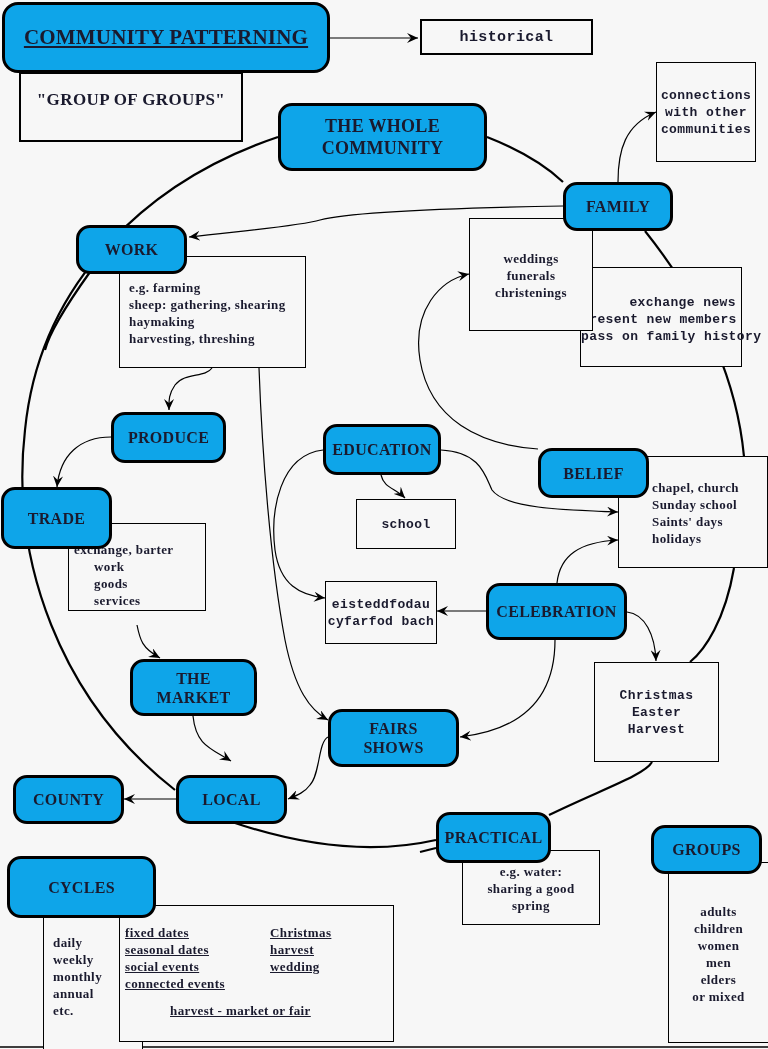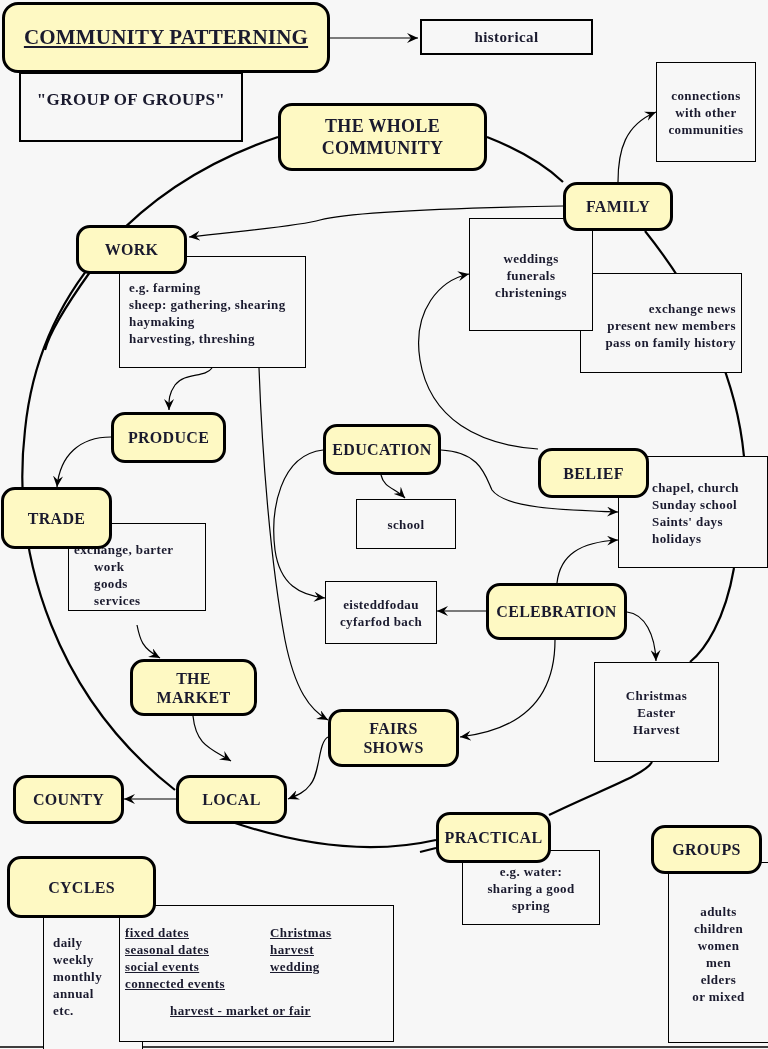--- a/index.html
+++ b/index.html
@@ -5,30 +5,30 @@
   html, body { margin: 0; padding: 0; }
   body {
     width: 768px; height: 1049px; position: relative; overflow: hidden;
     background: #f7f7f7;
     font-family: "Liberation Serif", "DejaVu Serif", serif;
     font-weight: bold; color: #1a1a2e;
   }
   svg.connectors { position: absolute; left: 0; top: 0; width: 768px; height: 1049px; }
   .node {
     position: absolute; box-sizing: border-box;
-    border: 3px solid #000; border-radius: 14px; background: #fef9c3;
+    border: 3px solid #000; border-radius: 14px; background: #0ea5e9;
     display: flex; align-items: center; justify-content: center; text-align: center;
     font-size: 16px; line-height: 19px; letter-spacing: 0.3px;
   }
   .box {
     position: absolute; box-sizing: border-box;
     border: 1.5px solid #000; background: #f7f7f7;
     font-size: 13px; line-height: 17px; letter-spacing: 0.4px;
   }
-  .box.center { display: flex; flex-direction: column; align-items: center; justify-content: center; text-align: center; }
+  .box.center { display: flex; flex-direction: column; align-items: center; justify-content: center; text-align: center; font-family: Liberation Mono, monospace; }
   .line { display: block; white-space: nowrap; }
   .indent { padding-left: 20px; }
   .title-text { text-decoration: underline; font-size: 21px; letter-spacing: 0.2px; }
 </style>
 </head>
 <body>
 
 <svg class="connectors" viewBox="0 0 768 1049">
   <defs>
     <marker id="arr" markerWidth="12" markerHeight="10" refX="11" refY="5" orient="auto" markerUnits="userSpaceOnUse">
@@ -104,21 +104,21 @@
     <span class="line">COMMUNITY</span>
   </div>
 </div>
 
 <div class="box center" style="left:656px; top:62px; width:100px; height:100px;">
   <span class="line">connections</span>
   <span class="line">with other</span>
   <span class="line">communities</span>
 </div>
 
-<div class="box" style="left:580px; top:273px; width:162px; height:100px; text-align:right; padding:26px 5px 0 0;">
+<div class="box" style="left:580px; top:267px; width:162px; height:100px; text-align:right; padding:26px 5px 0 0;font-family:Liberation Mono, monospace;">
   <span class="line">exchange news</span>
   <span class="line">present new members</span>
   <span class="line">pass on family history</span>
 </div>
 <div class="box" style="left:469px; top:218px; width:124px; height:113px; text-align:center; padding-top:31px;">
   <span class="line">weddings</span>
   <span class="line">funerals</span>
   <span class="line">christenings</span>
 </div>
 <div class="node" style="left:563px; top:182px; width:110px; height:49px;">

